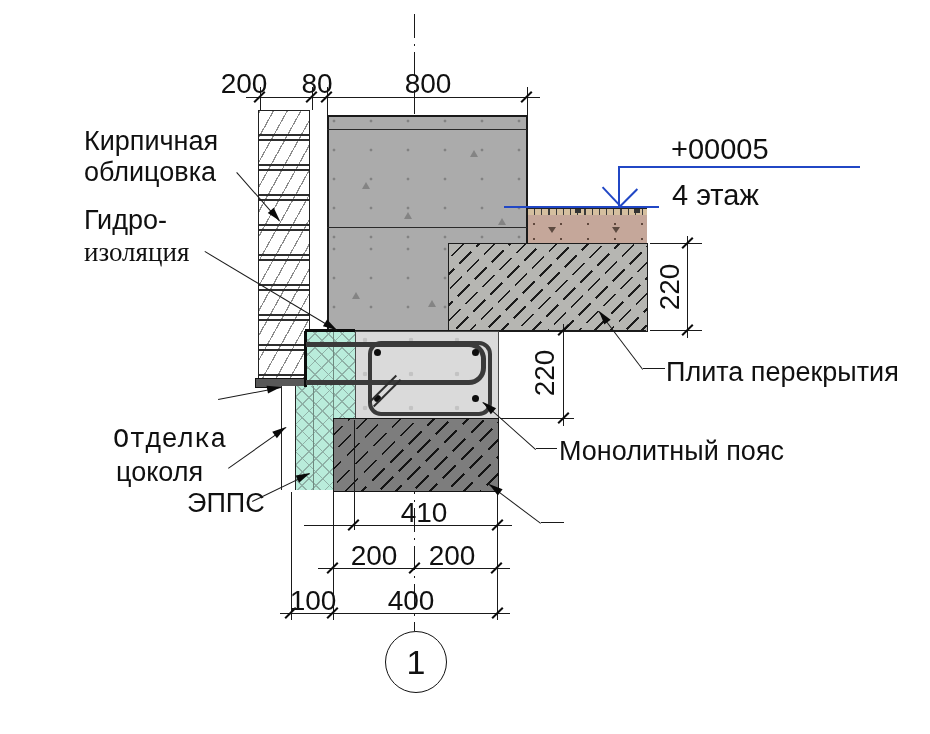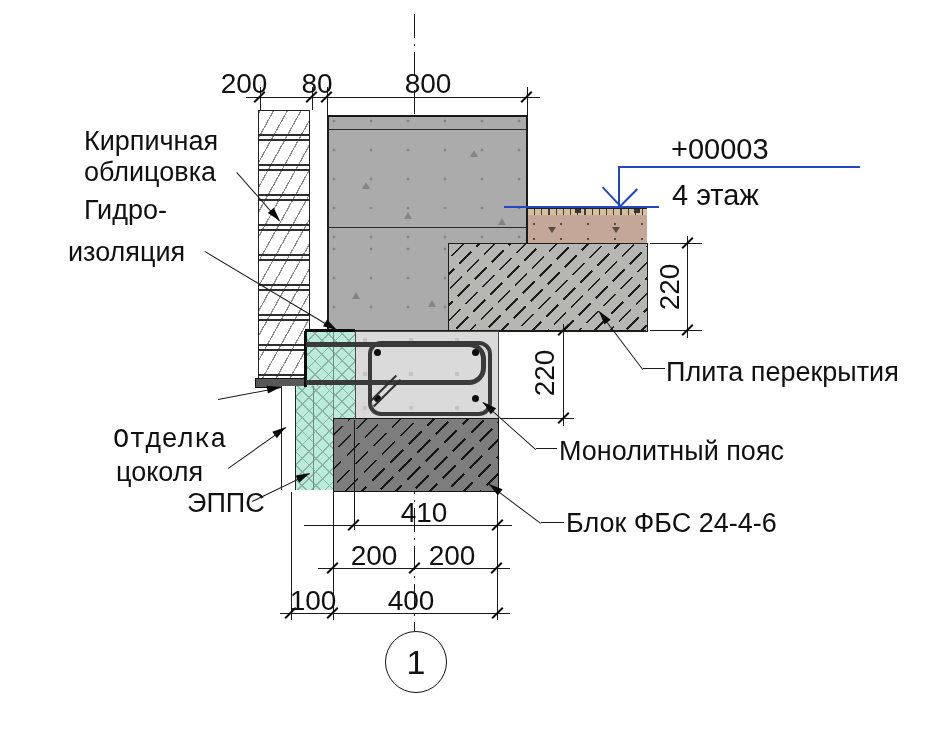--- a/index.html
+++ b/index.html
@@ -100,21 +100,21 @@
   <div class="dot" style="left:471.5px;top:348.5px;"></div>
   <div class="dot" style="left:373.5px;top:394.5px;"></div>
   <div class="dot" style="left:471.5px;top:394.5px;"></div>
   <div class="abs" style="left:366px;top:387px;width:38px;height:4px;border-top:2px solid #2e2e2e;border-bottom:2px solid #2e2e2e;transform:rotate(-45deg);"></div>
 
   <div class="lineH blue" style="left:618px;top:166px;width:242px;height:2px;"></div>
   <div class="lineV blue" style="left:618px;top:166px;height:40px;width:2px;"></div>
   <div class="bleader" style="left:619px;top:206px;width:25px;transform:rotate(226.6deg);"></div>
   <div class="bleader" style="left:619px;top:206px;width:25px;transform:rotate(-45deg);"></div>
   <div class="lineH blue" style="left:504px;top:205.6px;width:155px;height:2px;"></div>
-  <div class="lbl" style="left:671px;top:134px;font-size:29px;">+00003</div>
+  <div class="lbl" style="left:671px;top:134px;font-size:29px;">+00005</div>
   <div class="lbl" style="left:672px;top:180px;font-size:29px;">4 этаж</div>
 
   <div class="lineH" style="left:246px;top:97px;width:294px;height:1.2px;"></div>
   <div class="lineV" style="left:260px;top:87px;height:23px;width:1.1px;"></div>
   <div class="lineV" style="left:312px;top:87px;height:23px;width:1.1px;"></div>
   <div class="lineV" style="left:327px;top:87px;height:28px;width:1.1px;"></div>
   <div class="lineV" style="left:527px;top:87px;height:28px;width:1.1px;"></div>
   <div class="tick" style="left:252px;top:96px;"></div>
   <div class="tick" style="left:304px;top:96px;"></div>
   <div class="tick" style="left:319px;top:96px;"></div>
@@ -159,29 +159,28 @@
   <div class="tick" style="left:490px;top:612px;"></div>
   <div class="dimc" style="left:313px;top:587px;">100</div>
   <div class="dimc" style="left:411px;top:587px;">400</div>
 
   <div class="circle" style="left:385px;top:631px;width:60px;height:60px;">
     <span>1</span>
   </div>
 
   <div class="lbl" style="left:84px;top:127px;">Кирпичная</div>
   <div class="lbl" style="left:84px;top:158px;">облицовка</div>
-  <div class="lbl" style="left:84px;top:196px;">Гидро-</div>
-  <div class="lbl" style="left:68px;top:238px;">изоляция</div>
+  <div class="lbl" style="left:84px;top:206px;">Гидро-</div>
+  <div class="lbl" style="left:84px;top:238px;font-family:Liberation Serif, serif;">изоляция</div>
   <div class="lbl" style="left:113px;top:426px;font-family:Liberation Mono, monospace;">Отделка</div>
   <div class="lbl" style="left:116px;top:458px;">цоколя</div>
   <div class="lbl" style="left:187px;top:489px;">ЭППС</div>
 
   <div class="lbl" style="left:666px;top:358px;">Плита перекрытия</div>
   <div class="lbl" style="left:559px;top:437px;">Монолитный пояс</div>
-  <div class="lbl" style="left:566px;top:509px;">Блок ФБС 24-4-6</div>
 
   <div class="leader" style="left:237px;top:172px;width:65px;transform:rotate(48.7deg);"></div>
   <div class="ah" style="left:280px;top:221px;transform:rotate(228.7deg);"></div>
 
   <div class="leader" style="left:205px;top:251px;width:154px;transform:rotate(30.9deg);"></div>
   <div class="ah" style="left:337px;top:330px;transform:rotate(210.9deg);"></div>
 
   <div class="leader" style="left:218px;top:399px;width:64px;transform:rotate(-10.8deg);"></div>
   <div class="ah" style="left:281px;top:387px;transform:rotate(169deg);"></div>
 

